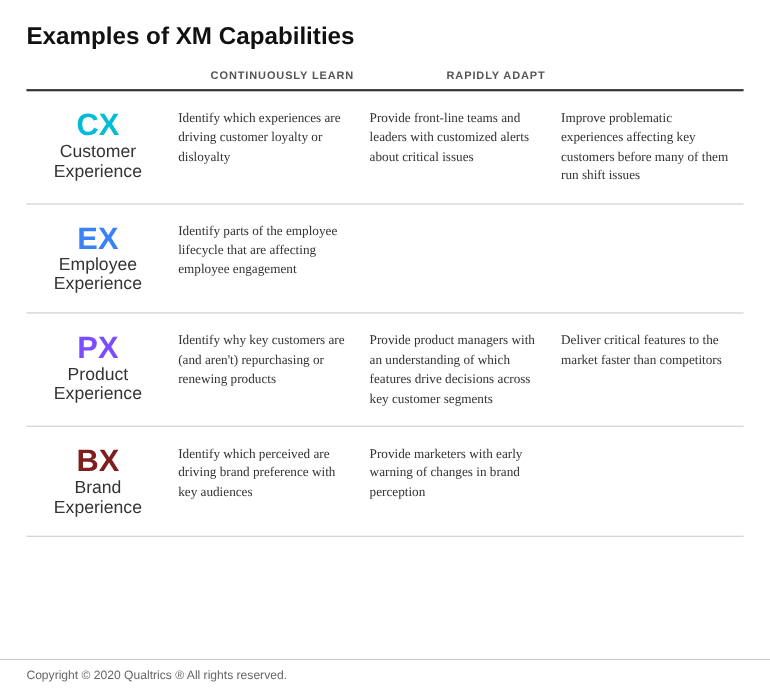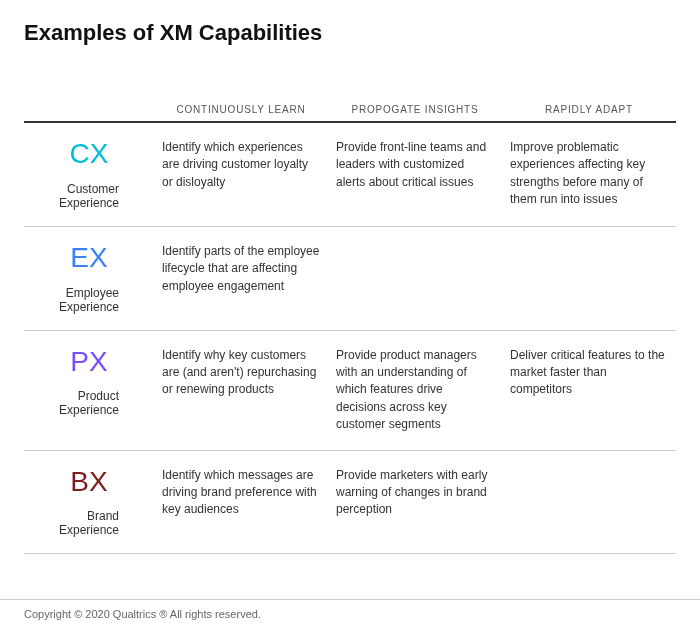--- a/index.html
+++ b/index.html
@@ -27,97 +27,96 @@
     }
     .header-row {
       display: grid;
       grid-template-columns: 130px 1fr 1fr 1fr;
       border-bottom: 2px solid #333;
       padding-bottom: 6px;
       margin-bottom: 0;
     }
     .header-cell {
       font-size: 10px;
-      font-weight: normal;
+      font-weight: bold;
       letter-spacing: 0.08em;
       color: #555555;
-      text-align: center;
+      text-align: right;
       text-transform: uppercase;
       padding: 0 6px;
-      margin-top: 40px;
     }
     .header-cell:first-child {
       visibility: hidden;
     }
     .data-row {
       display: grid;
       grid-template-columns: 130px 1fr 1fr 1fr;
       border-bottom: 1px solid #cccccc;
       padding: 12px 0;
       align-items: start;
     }
     .experience-cell {
       display: flex;
       flex-direction: column;
       align-items: center;
       padding: 4px 8px;
     }
     .xm-label {
       font-size: 28px;
-      font-weight: normal;
+      font-weight: bold;
       line-height: 1.1;
     }
     .xm-name {
-      font-size: 12px;
+      font-size: 16px;
       color: #333333;
-      text-align: right;
-      margin-top: 12px;
+      text-align: center;
+      margin-top: 0;
     }
     .cx-color { color: #00bcd4; }
     .ex-color { color: #3b82f6; }
     .px-color { color: #7c4dff; text-align: right; }
     .bx-color { color: #7f1d1d; }
     .data-cell {
       font-size: 12px;
       color: #333333;
       line-height: 1.45;
       padding: 4px 8px;
       text-align: left;
+      font-family: Liberation Serif, serif;
     }
     .footer {
       border-top: 1px solid #cccccc;
       padding: 8px 24px;
       font-size: 11px;
       color: #666666;
       text-align: left;
     }
   </style>
 </head>
 <body>
 
 <div class="main-content">
   <div class="page-title">Examples of XM Capabilities</div>
 
   <div class="table-wrapper">
     <div class="header-row">
       <div class="header-cell"></div>
       <div class="header-cell">Continuously Learn</div>
-      <div class="header-cell">Propogate Insights</div>
       <div class="header-cell">Rapidly Adapt</div>
     </div>
 
     <div id="rows-container">
         <div class="data-row">
       <div class="experience-cell">
         <span class="xm-label cx-color">CX</span>
         <span class="xm-name">Customer<br>Experience</span>
       </div>
       <div class="data-cell">Identify which experiences are driving customer loyalty or disloyalty</div>
       <div class="data-cell">Provide front-line teams and leaders with customized alerts about critical issues</div>
-      <div class="data-cell">Improve problematic experiences affecting key strengths before many of them run into issues</div>
+      <div class="data-cell">Improve problematic experiences affecting key customers before many of them run shift issues</div>
     </div>
         <div class="data-row">
       <div class="experience-cell">
         <span class="xm-label ex-color">EX</span>
         <span class="xm-name">Employee<br>Experience</span>
       </div>
       <div class="data-cell">Identify parts of the employee lifecycle that are affecting employee engagement</div>
     </div>
         <div class="data-row">
       <div class="experience-cell">
@@ -126,21 +125,21 @@
       </div>
       <div class="data-cell">Identify why key customers are (and aren't) repurchasing or renewing products</div>
       <div class="data-cell">Provide product managers with an understanding of which features drive decisions across key customer segments</div>
       <div class="data-cell">Deliver critical features to the market faster than competitors</div>
     </div>
         <div class="data-row">
       <div class="experience-cell">
         <span class="xm-label bx-color">BX</span>
         <span class="xm-name">Brand<br>Experience</span>
       </div>
-      <div class="data-cell">Identify which messages are driving brand preference with key audiences</div>
+      <div class="data-cell">Identify which perceived are driving brand preference with key audiences</div>
       <div class="data-cell">Provide marketers with early warning of changes in brand perception</div>
     </div>
       </div>
   </div>
 </div>
 
 <div class="footer">
   <span>Copyright © 2020 Qualtrics ® All rights reserved.</span>
 </div>
 

